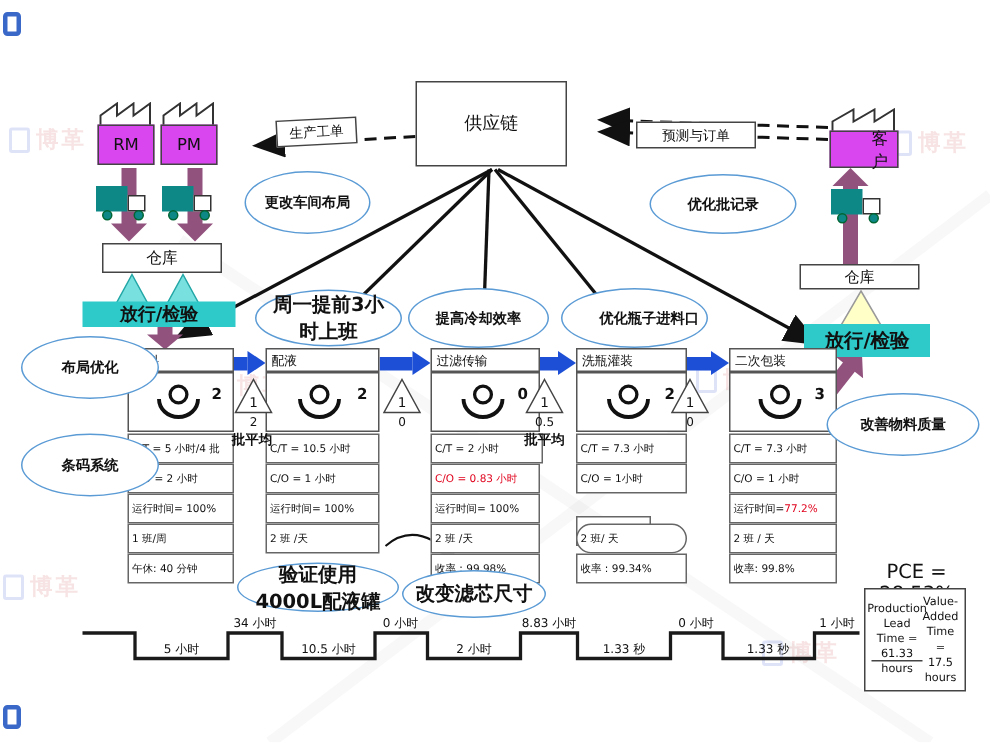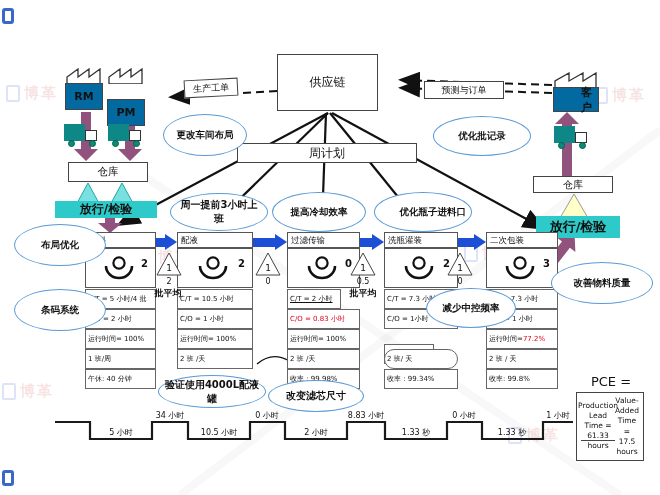--- a/index.html
+++ b/index.html
@@ -4,42 +4,42 @@
 <style>
   html,body{margin:0;padding:0;background:#fff;}
   .canvas{position:relative;width:660px;height:495px;background:#fff;overflow:hidden;
           font-family:"DejaVu Sans","Liberation Sans",sans-serif;color:#111;}
   .abs{position:absolute;}
   .box{position:absolute;border:1px solid #444;background:#fff;display:flex;align-items:center;justify-content:center;box-sizing:border-box;}
   .bold{font-weight:400;}
   .ellipse{position:absolute;border:1.6px solid #5B9BD5;border-radius:50%;background:#fff;
            display:flex;align-items:center;justify-content:center;text-align:center;
            font-size:9.5px;font-weight:600;box-sizing:border-box;padding:2px 5px;z-index:4;}
-  .ellipse.small{font-size:10px;}
+  .ellipse.small{font-size:13px;}
   .banner{position:absolute;background:#2EC9C9;display:flex;align-items:center;justify-content:center;
           font-weight:700;box-sizing:border-box;z-index:3;}
   .proc{position:absolute;z-index:3;}
   .ptitle{position:absolute;border:1px solid #555;background:#fff;font-size:8.5px;
           padding:2px 0 0 3px;box-sizing:border-box;}
   .opbox{position:absolute;border:1px solid #555;background:#fff;box-sizing:border-box;}
   .opcount{position:absolute;right:7px;top:9px;font-size:10px;font-weight:700;}
   .prow{position:absolute;border:1px solid #666;background:#fff;font-size:7px;line-height:18px;
         padding-left:2px;box-sizing:border-box;white-space:nowrap;overflow:hidden;}
   .red{color:#E0001B;}
   .bluearrow{position:absolute;z-index:3;}
   .bluearrow .shaft{position:absolute;top:4px;height:9px;background:#1C4FD6;left:0;}
   .bluearrow .head{position:absolute;top:0;width:0;height:0;border-top:8.5px solid transparent;
                    border-bottom:8.5px solid transparent;border-left:12px solid #1C4FD6;}
   .tl-label{position:absolute;font-size:8px;transform:translateX(-50%);white-space:nowrap;z-index:3;}
   .buffer{position:absolute;z-index:3;}
   .bufqty{position:absolute;font-size:8px;transform:translateX(-50%);z-index:3;}
   .bufcap{position:absolute;font-size:9px;font-weight:700;transform:translateX(-50%);white-space:nowrap;z-index:3;}
   .factory{position:absolute;z-index:3;}
-  .flabel{position:absolute;border:1px solid #444;background:#0369a1;display:flex;align-items:center;
-          justify-content:center;font-weight:700;box-sizing:border-box;}
+  .flabel{position:absolute;border:1px solid #444;background:#d946ef;display:flex;align-items:center;
+          justify-content:center;font-weight:400;box-sizing:border-box;}
   .truck{position:absolute;z-index:3;}
   .cargo{position:absolute;left:0;top:0;width:21px;height:17px;background:#0E8787;}
   .cab{position:absolute;left:21px;top:6px;width:12px;height:11px;background:#fff;border:1.2px solid #333;box-sizing:border-box;}
   .wheel{position:absolute;width:7px;height:7px;border-radius:50%;background:#0E8787;border:1px solid #063;top:16px;box-sizing:border-box;}
   .wm{position:absolute;z-index:0;display:flex;align-items:center;gap:4px;opacity:0.55;}
   .wm .wmb{width:10px;height:13px;border:2.5px solid rgba(90,110,220,0.35);border-radius:2px;}
   .wm .wmt{font-size:15px;font-weight:700;color:rgba(210,85,85,0.30);letter-spacing:2px;}
   .clogo{position:absolute;width:12px;height:16px;border:3px solid #3A68C8;border-radius:3px;z-index:3;box-sizing:border-box;}
   .cell{white-space:pre-line;text-align:center;font-size:7.5px;line-height:1.35;display:flex;align-items:center;justify-content:center;}
   svg{display:block;}
@@ -120,43 +120,40 @@
     </g>
 
     <path d="M257,364 Q278,346 303,372" fill="none" stroke="#111" stroke-width="1.4" marker-end="url(#arr)"></path>
 
     <polyline points="55,422 90,422 90,439 152,439 152,422 188,422 188,439 250,439 250,422 285,422 285,439 347,439 347,422 385,422 385,439 447,439 447,422 482,422 482,439 543,439 543,422 573,422" fill="none" stroke="#1a1a1a" stroke-width="2.2"></polyline>
   </svg>
 
   <div class="box bold" style="left:277px;top:54px;width:101px;height:57px;font-size:12px;z-index:3;">
       <span>供应链</span>
     </div>
-  <div class="box bold" style="left:237px;top:143px;width:180px;height:20px;font-size:12px;z-index:3;">
-      <span>周计划</span>
-    </div>
   <div class="box" style="left:184px;top:79px;width:54px;height:18px;font-size:9px;transform:rotate(-3deg);z-index:3;">
       <span>生产工单</span>
     </div>
   <div class="box" style="left:424px;top:81px;width:80px;height:18px;font-size:9px;z-index:3;">
       <span>预测与订单</span>
     </div>
 
   <div class="factory" style="left:65px;top:68px;width:38px;height:42px;">
     <svg width="38" height="16" viewBox="0 0 38 16">
         <polygon points="2,16 2,9 13,1 13,9 24,1 24,9 35,1 35,16" fill="#fff" stroke="#333" stroke-width="1.3"></polygon>
       </svg>
     <div class="flabel" style="left:0;top:15px;width:38px;height:27px;font-size:11px;">
         <span>RM</span>
       </div>
   </div>
   <div class="factory" style="left:107px;top:68px;width:38px;height:42px;">
     <svg width="38" height="16" viewBox="0 0 38 16">
         <polygon points="2,16 2,9 13,1 13,9 24,1 24,9 35,1 35,16" fill="#fff" stroke="#333" stroke-width="1.3"></polygon>
       </svg>
-    <div class="flabel" style="left:0;top:15px;width:38px;height:27px;font-size:11px;margin-top:16px;">
+    <div class="flabel" style="left:0;top:15px;width:38px;height:27px;font-size:11px;">
         <span>PM</span>
       </div>
   </div>
   <div class="factory" style="left:553px;top:72px;width:46px;height:40px;">
     <svg width="46" height="16" viewBox="0 0 46 16">
         <polygon points="2,16 2,9 16,1 16,9 30,1 30,9 43,1 43,16" fill="#fff" stroke="#333" stroke-width="1.3"></polygon>
       </svg>
     <div class="flabel" style="left:0;top:15px;width:46px;height:25px;font-size:11px;padding-left:27px;">
         <span>客户</span>
       </div>
@@ -208,23 +205,20 @@
     </div>
   <div class="ellipse" style="left:374px;top:192px;width:98px;height:40px;justify-content:flex-end;">
       <span>优化瓶子进料口</span>
     </div>
   <div class="ellipse" style="left:14px;top:224px;width:92px;height:42px;">
       <span>布局优化</span>
     </div>
   <div class="ellipse" style="left:14px;top:289px;width:92px;height:42px;">
       <span>条码系统</span>
     </div>
-  <div class="ellipse" style="left:426px;top:288px;width:90px;height:40px;z-index:5;">
-      <span>减少中控频率</span>
-    </div>
   <div class="ellipse" style="left:551px;top:262px;width:102px;height:42px;">
       <span>改善物料质量</span>
     </div>
   <div class="ellipse small" style="left:158px;top:375px;width:108px;height:33px;">
       <span>验证使用4000L配液罐</span>
     </div>
   <div class="ellipse small" style="left:268px;top:380px;width:96px;height:32px;">
       <span>改变滤芯尺寸</span>
     </div>
 
@@ -278,21 +272,21 @@
 
   <div class="proc">
     <div class="ptitle" style="left:287px;top:232px;width:73px;height:16px;"><span>过滤传输</span></div>
     <div class="opbox" style="left:287px;top:248px;width:73px;height:40px;">
       <svg class="abs" style="left:16px;top:5px;" width="36" height="30" viewBox="0 0 36 30">
           <path d="M5,12 A13,12 0 0 0 31,12" fill="none" stroke="#111" stroke-width="2.6"></path>
           <circle cx="18" cy="9" r="5.6" fill="#fff" stroke="#111" stroke-width="2.2"></circle>
         </svg>
       <span class="opcount">0</span>
     </div>
-    <div class="prow" style="left:287px;top:289px;width:54px;height:20px;text-decoration:underline;"><span>C/T = 2 小时</span></div>
+    <div class="prow" style="left:287px;top:289px;width:75px;height:20px;"><span>C/T = 2 小时</span></div>
     <div class="prow" style="left:287px;top:309px;width:73px;height:20px;"><span class="red">C/O = 0.83 小时</span></div>
     <div class="prow" style="left:287px;top:329px;width:73px;height:20px;"><span>运行时间= 100%</span></div>
     <div class="prow" style="left:287px;top:349px;width:73px;height:20px;"><span>2 班 /天</span></div>
     <div class="prow" style="left:287px;top:369px;width:73px;height:20px;"><span>收率 : 99.98%</span></div>
   </div>
 
   <div class="proc">
     <div class="ptitle" style="left:384px;top:232px;width:74px;height:16px;"><span>洗瓶灌装</span></div>
     <div class="opbox" style="left:384px;top:248px;width:74px;height:40px;">
       <svg class="abs" style="left:16px;top:5px;" width="36" height="30" viewBox="0 0 36 30">

